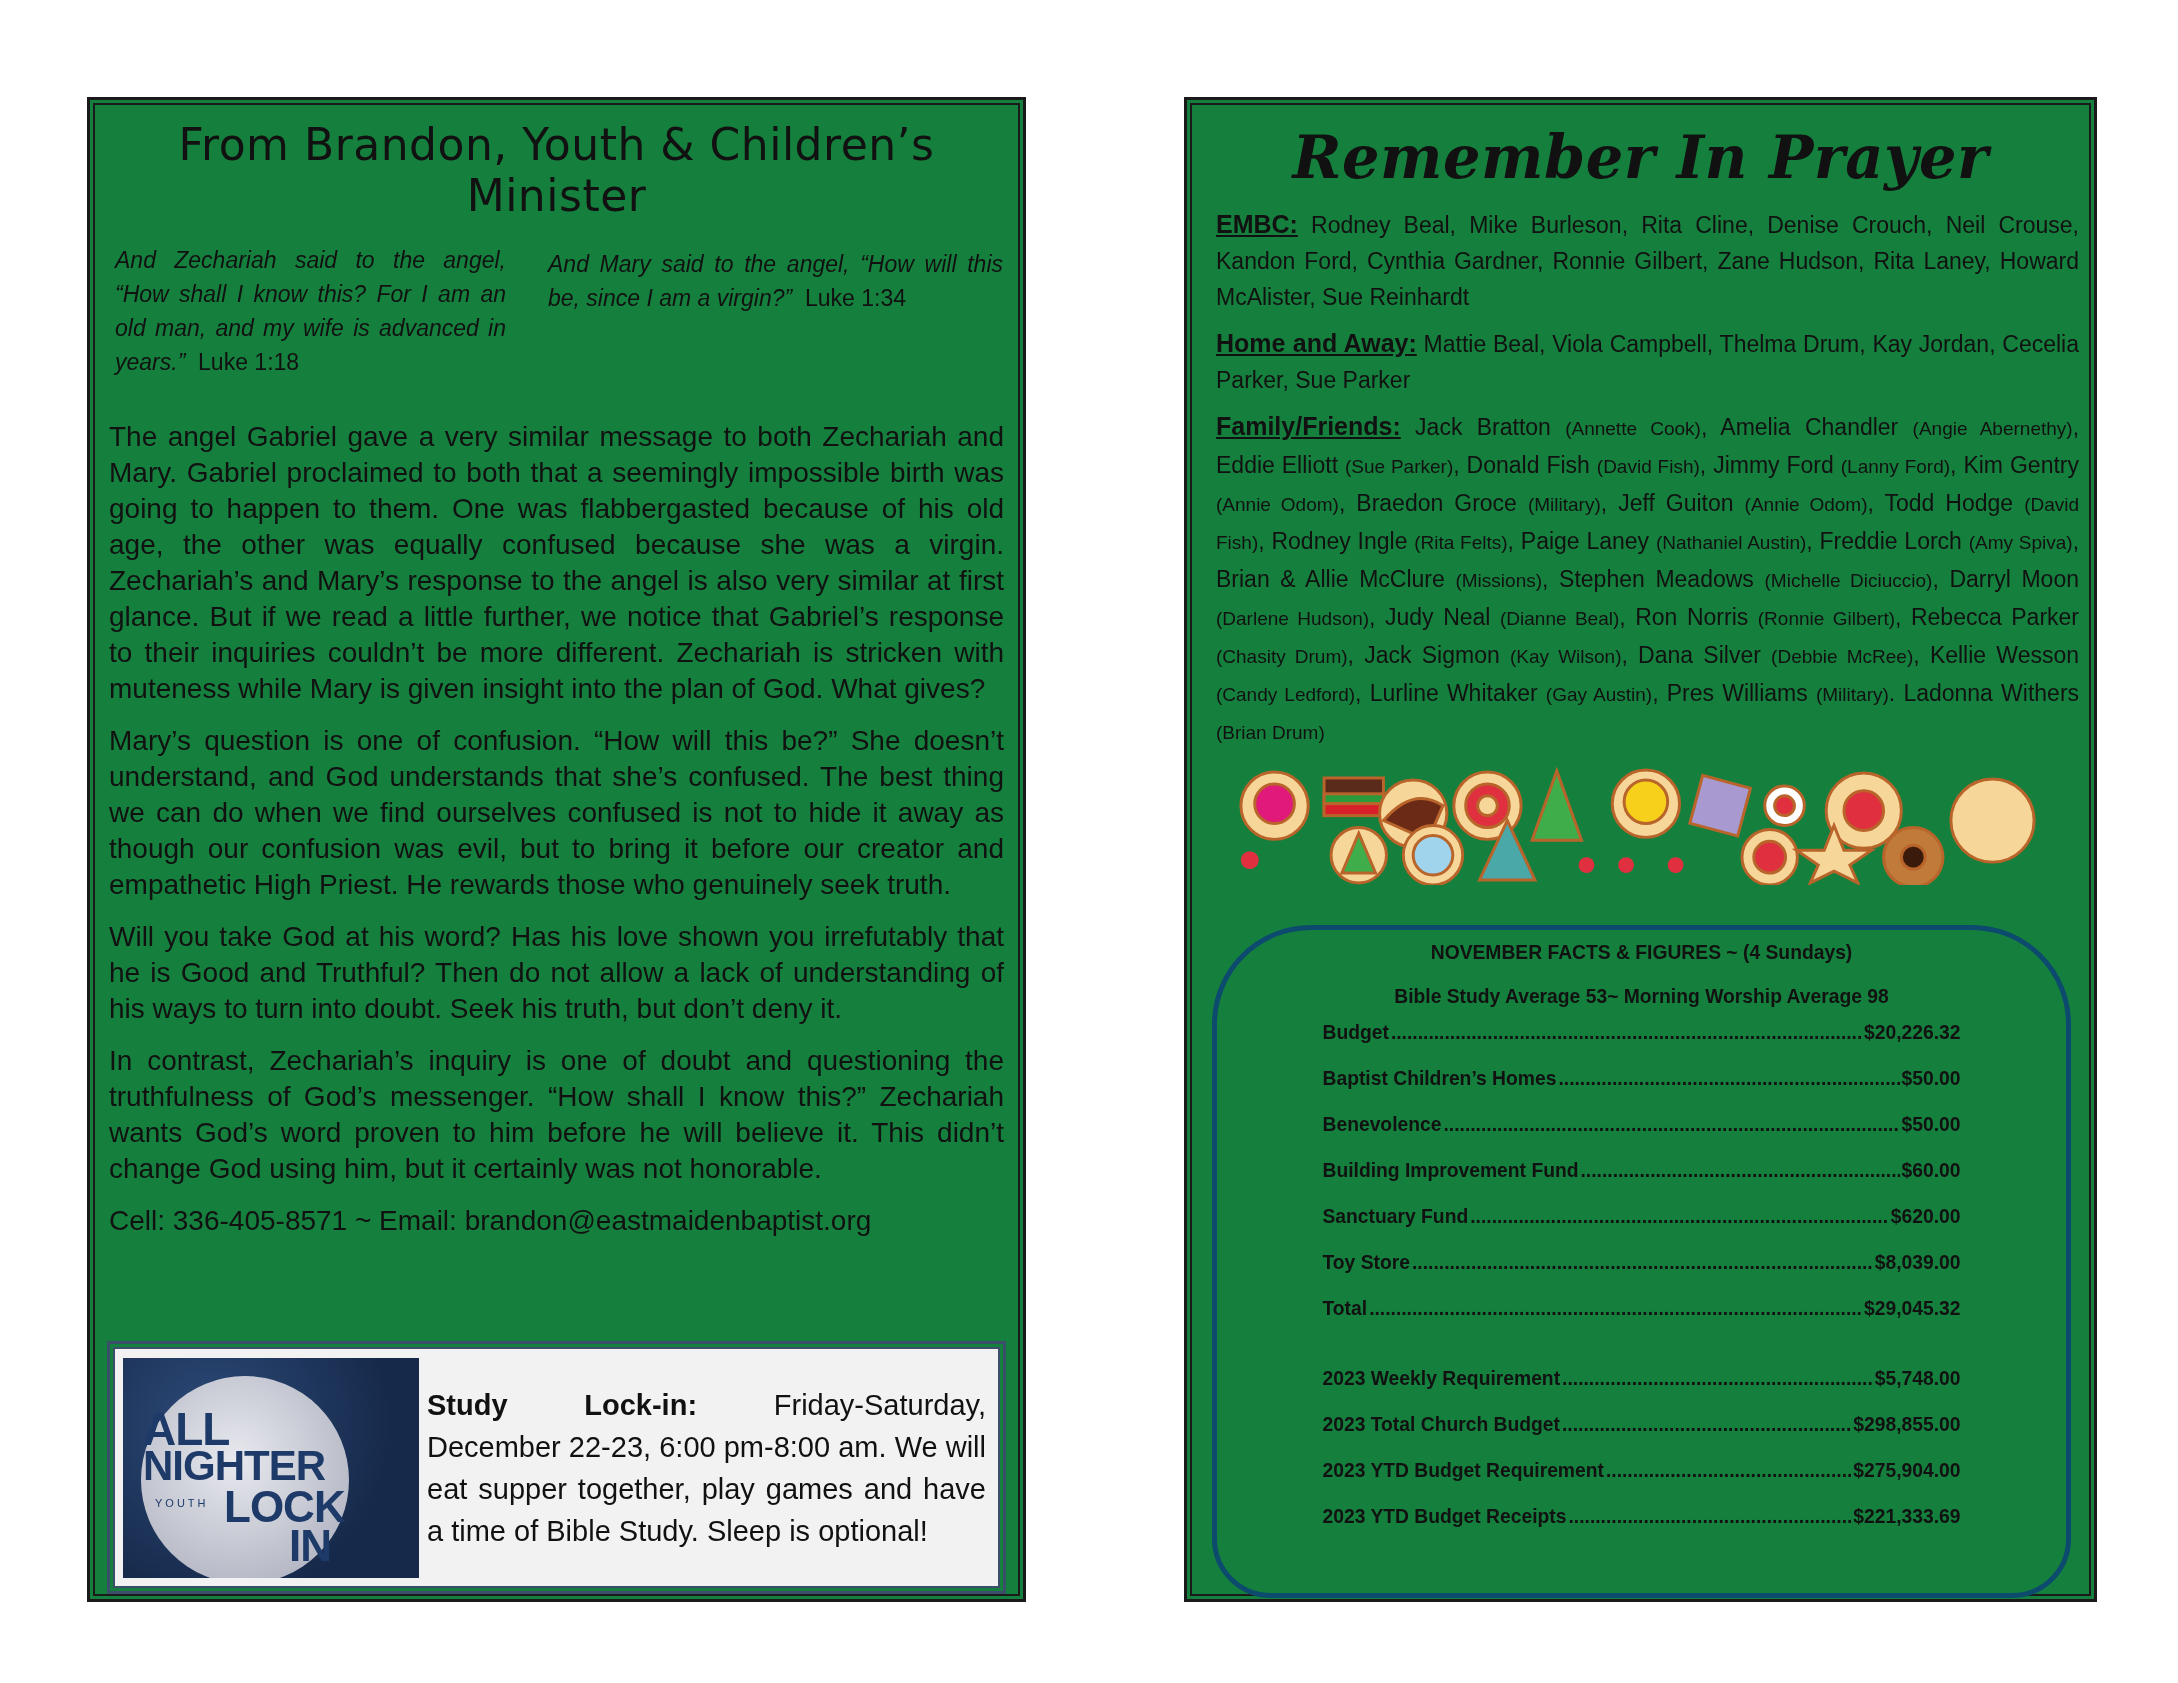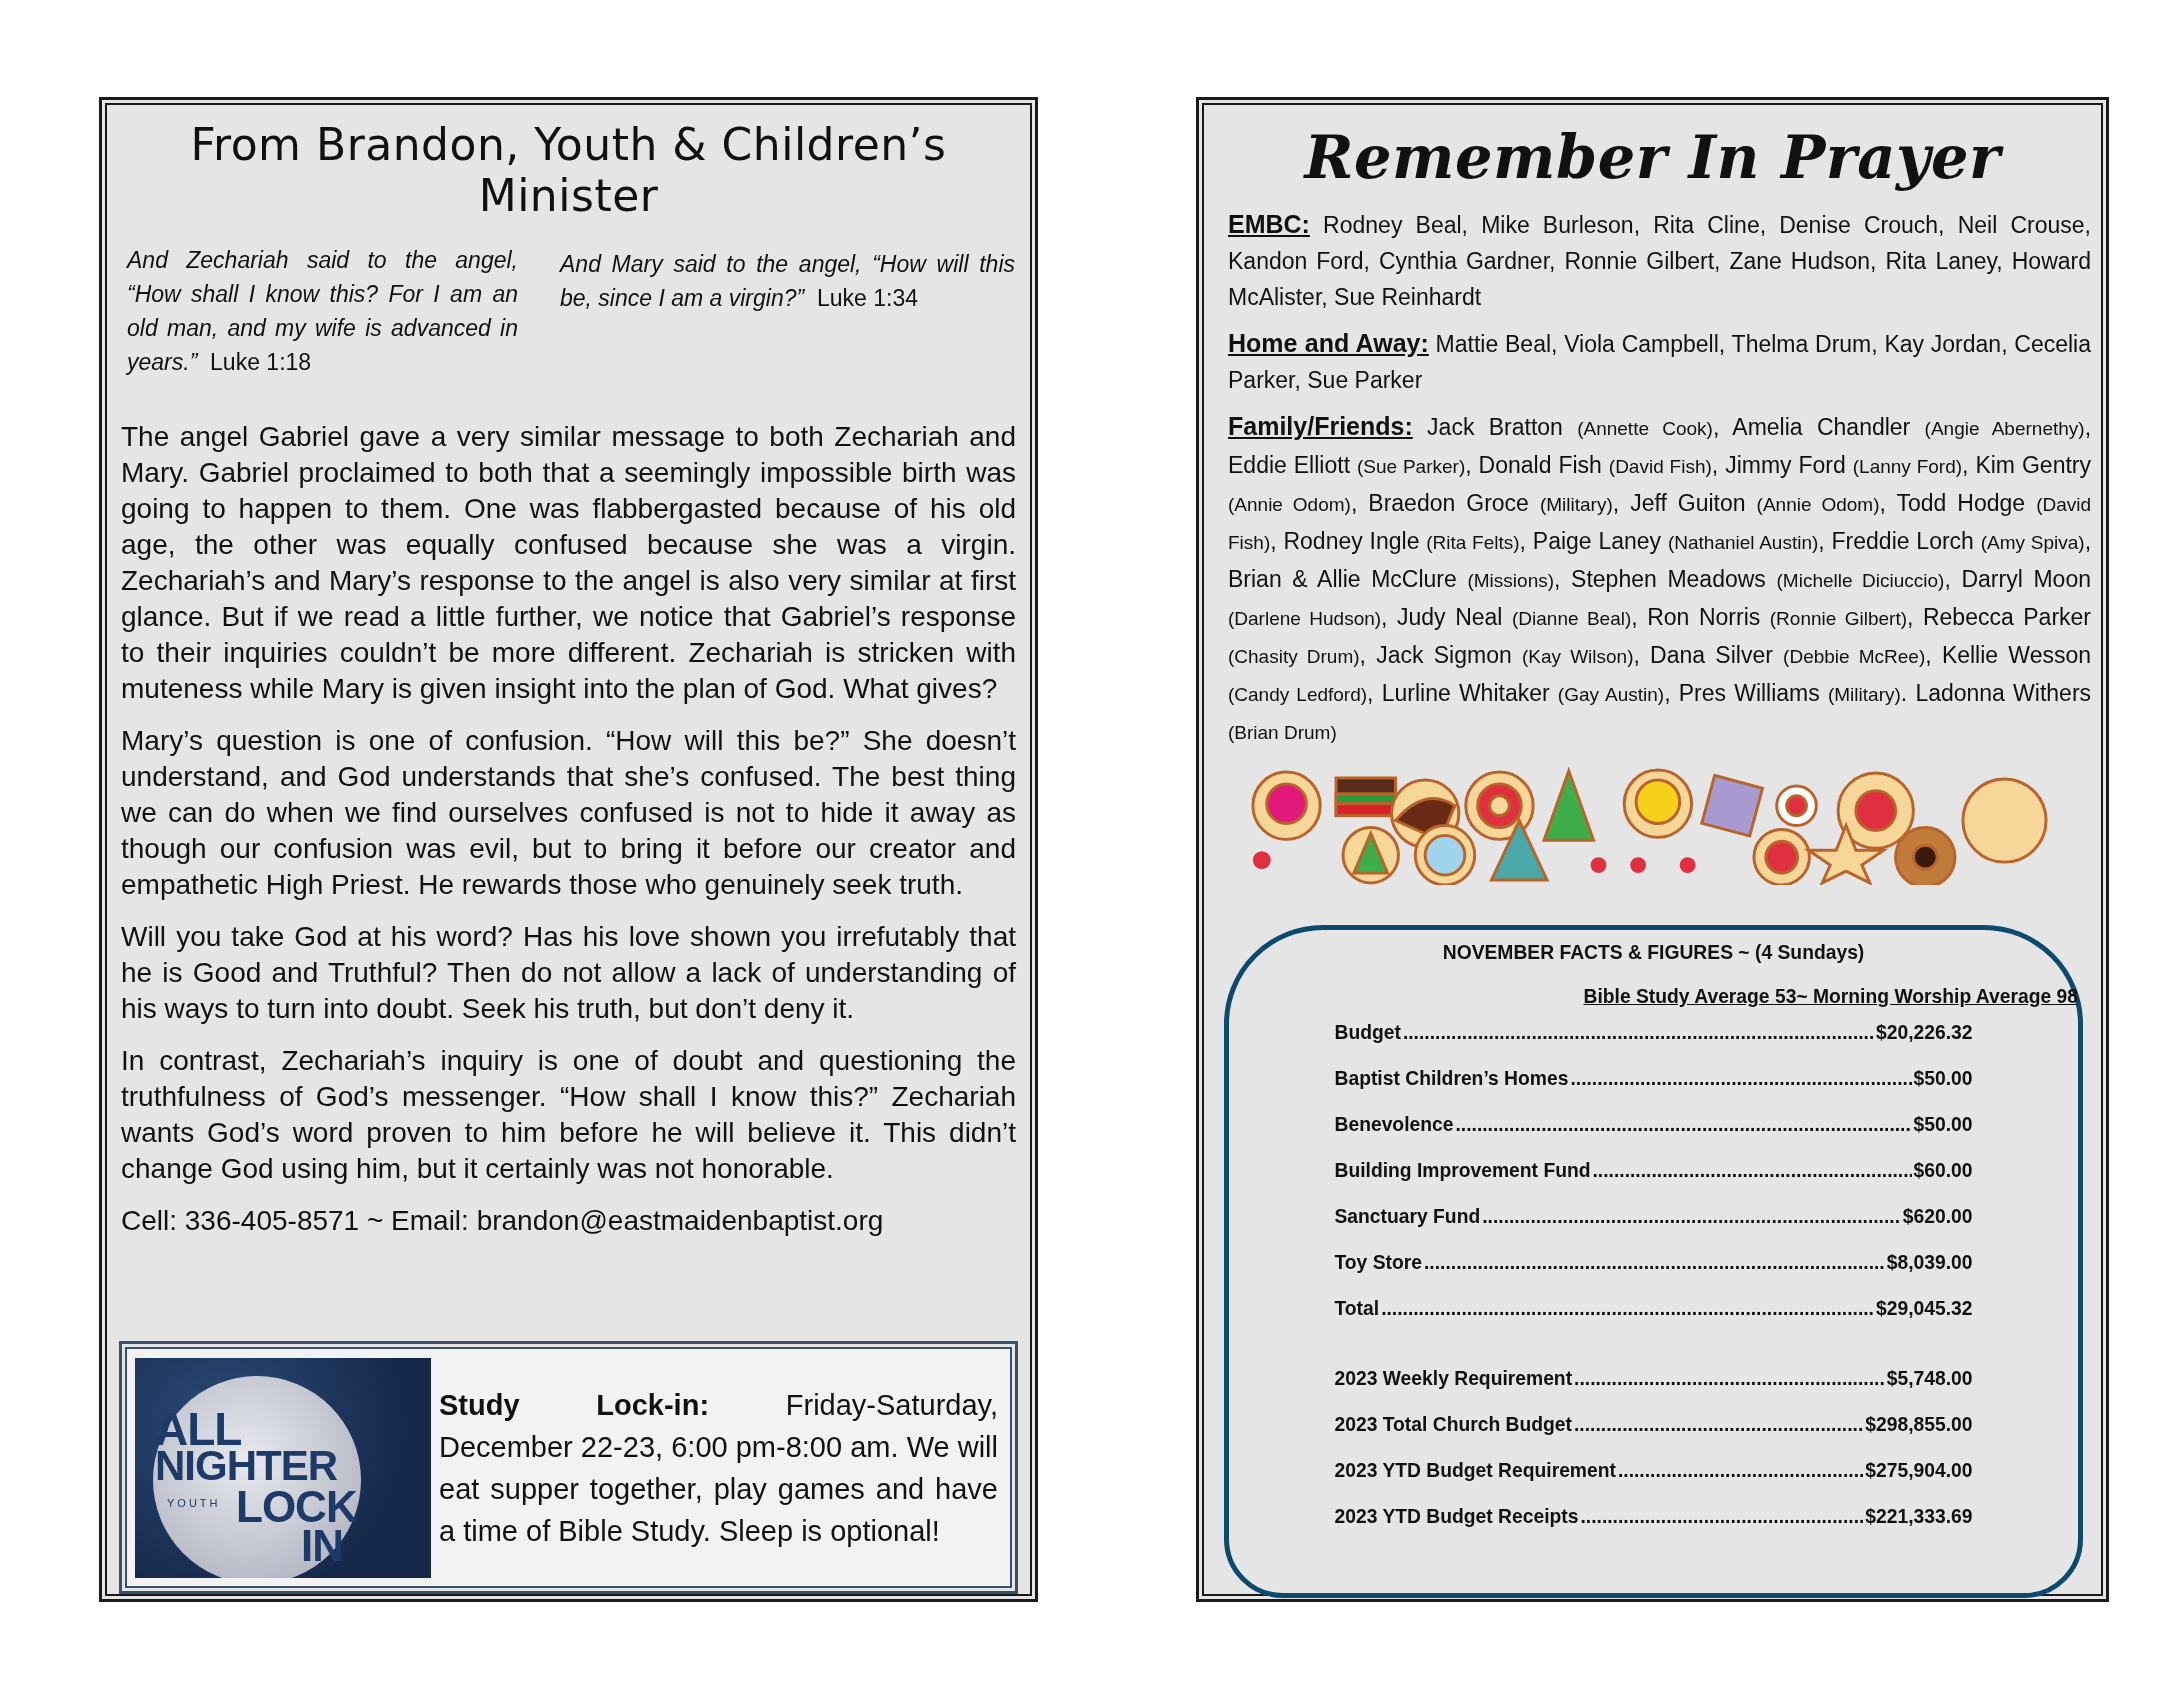--- a/index.html
+++ b/index.html
@@ -2,21 +2,21 @@
 <html><head>
 <meta charset="utf-8">
 <style>
   html, body { margin: 0; padding: 0; }
   body {
     width: 2178px; height: 1683px; background: #ffffff; position: relative;
     font-family: "Liberation Sans", sans-serif; color: #111;
   }
   .page-frame {
     position: absolute; box-sizing: border-box;
-    border: 3px solid #1a1a1a; padding: 3px; background: #e5e5e5; margin-left: 12px;
+    border: 3px solid #1a1a1a; padding: 3px; background: #15803d;
   }
   .page-inner {
     width: 100%; height: 100%; box-sizing: border-box;
     border: 2px solid #1a1a1a; position: relative;
   }
   #left-frame { left: 87px; top: 97px; width: 939px; height: 1505px; }
   #right-frame { left: 1184px; top: 97px; width: 913px; height: 1505px; }
 
   
   .left-title {
@@ -69,21 +69,21 @@
   .prayer .label { font-weight: bold; text-decoration: underline; font-size: 25px; }
   .prayer .rel { font-size: 19px; }
   .cookie-banner {
     position: absolute; left: 38px; top: 661px; width: 812px; height: 119px;
   }
   .facts-box {
     position: absolute; left: 20px; right: 18px; top: 820px; height: 673px;
     border: 5px solid #0c4a6e; border-radius: 99px 99px 59px 59px; box-sizing: border-box;
   }
   .facts-title { text-align: center; font-weight: bold; font-size: 19.3px; margin-top: 12px; }
-  .facts-sub { text-align: right; font-weight: bold; font-size: 19.3px; margin-top: 22px; text-decoration: underline; }
+  .facts-sub { text-align: center; font-weight: bold; font-size: 19.3px; margin-top: 22px; }
   .facts-list { margin: 14px auto 0 auto; width: 638px; }
   .fact-row {
     display: flex; align-items: baseline; font-weight: bold; font-size: 19.3px;
     height: 46px;
   }
   .fact-row .dots { flex: 1; overflow: hidden; white-space: nowrap; margin: 0 2px; }
   .fact-row .dots::after { content: "........................................................................................................................................................"; font-weight: bold; }
   .fact-gap { height: 24px; }
 </style>
 </head>

